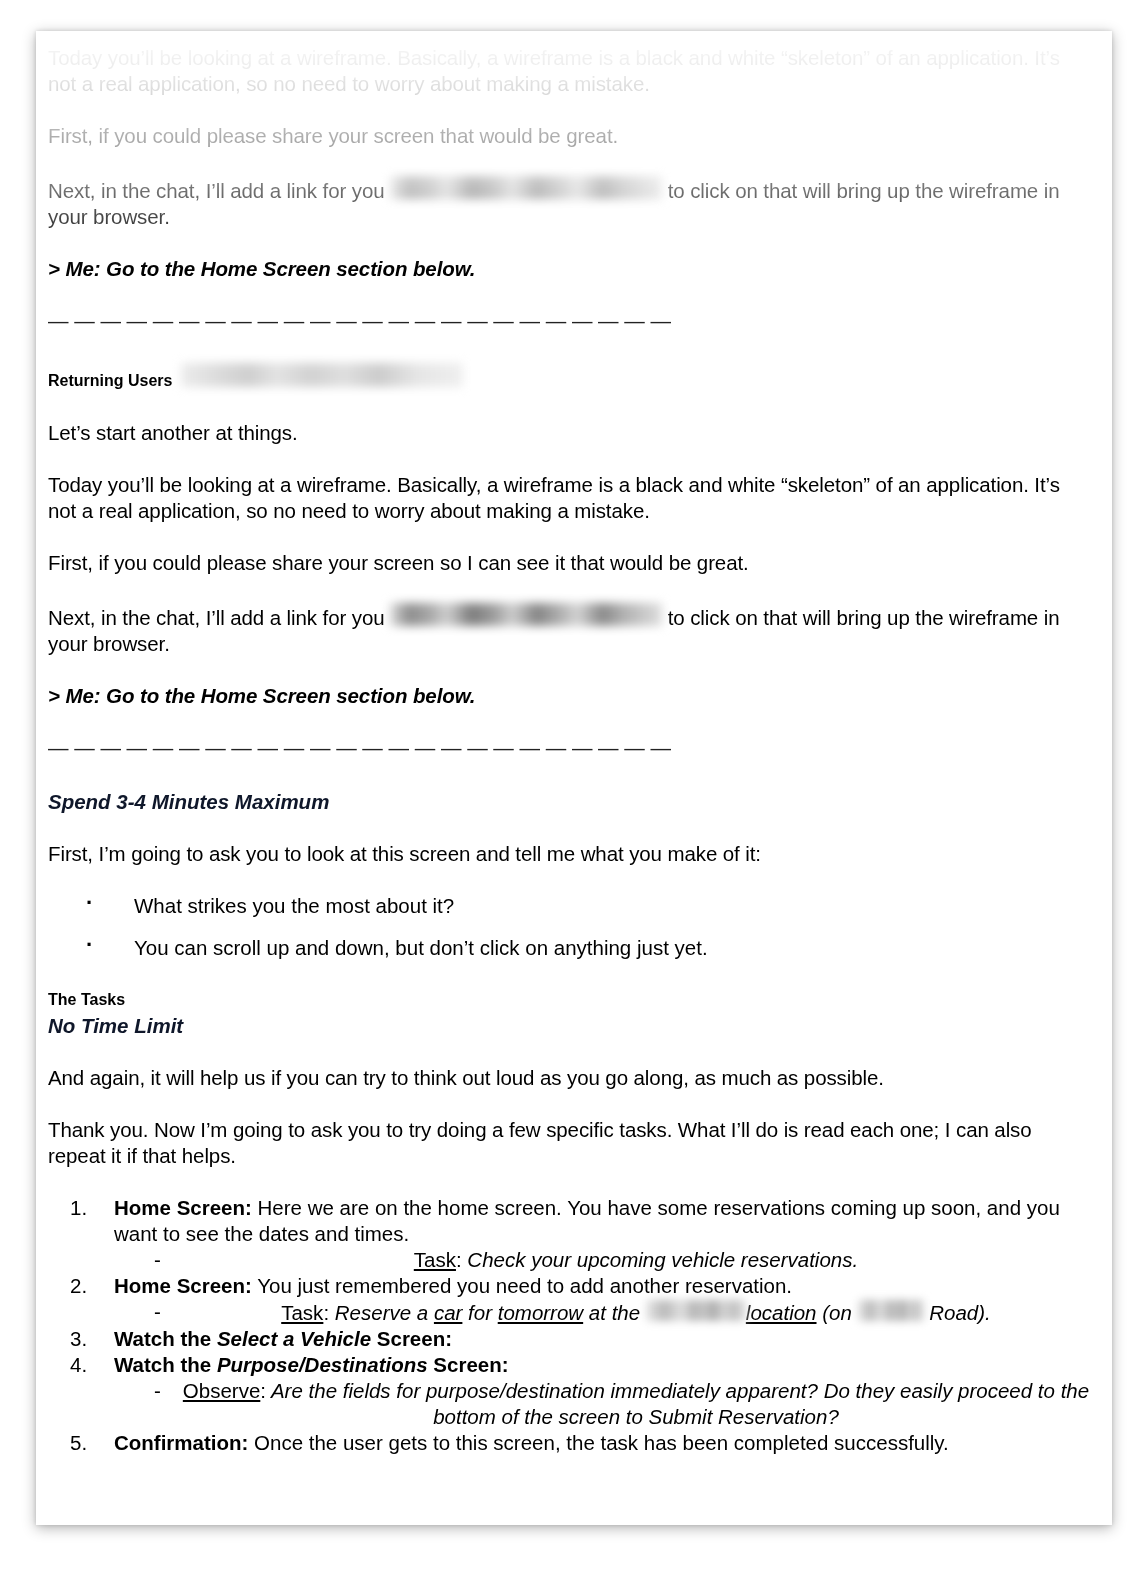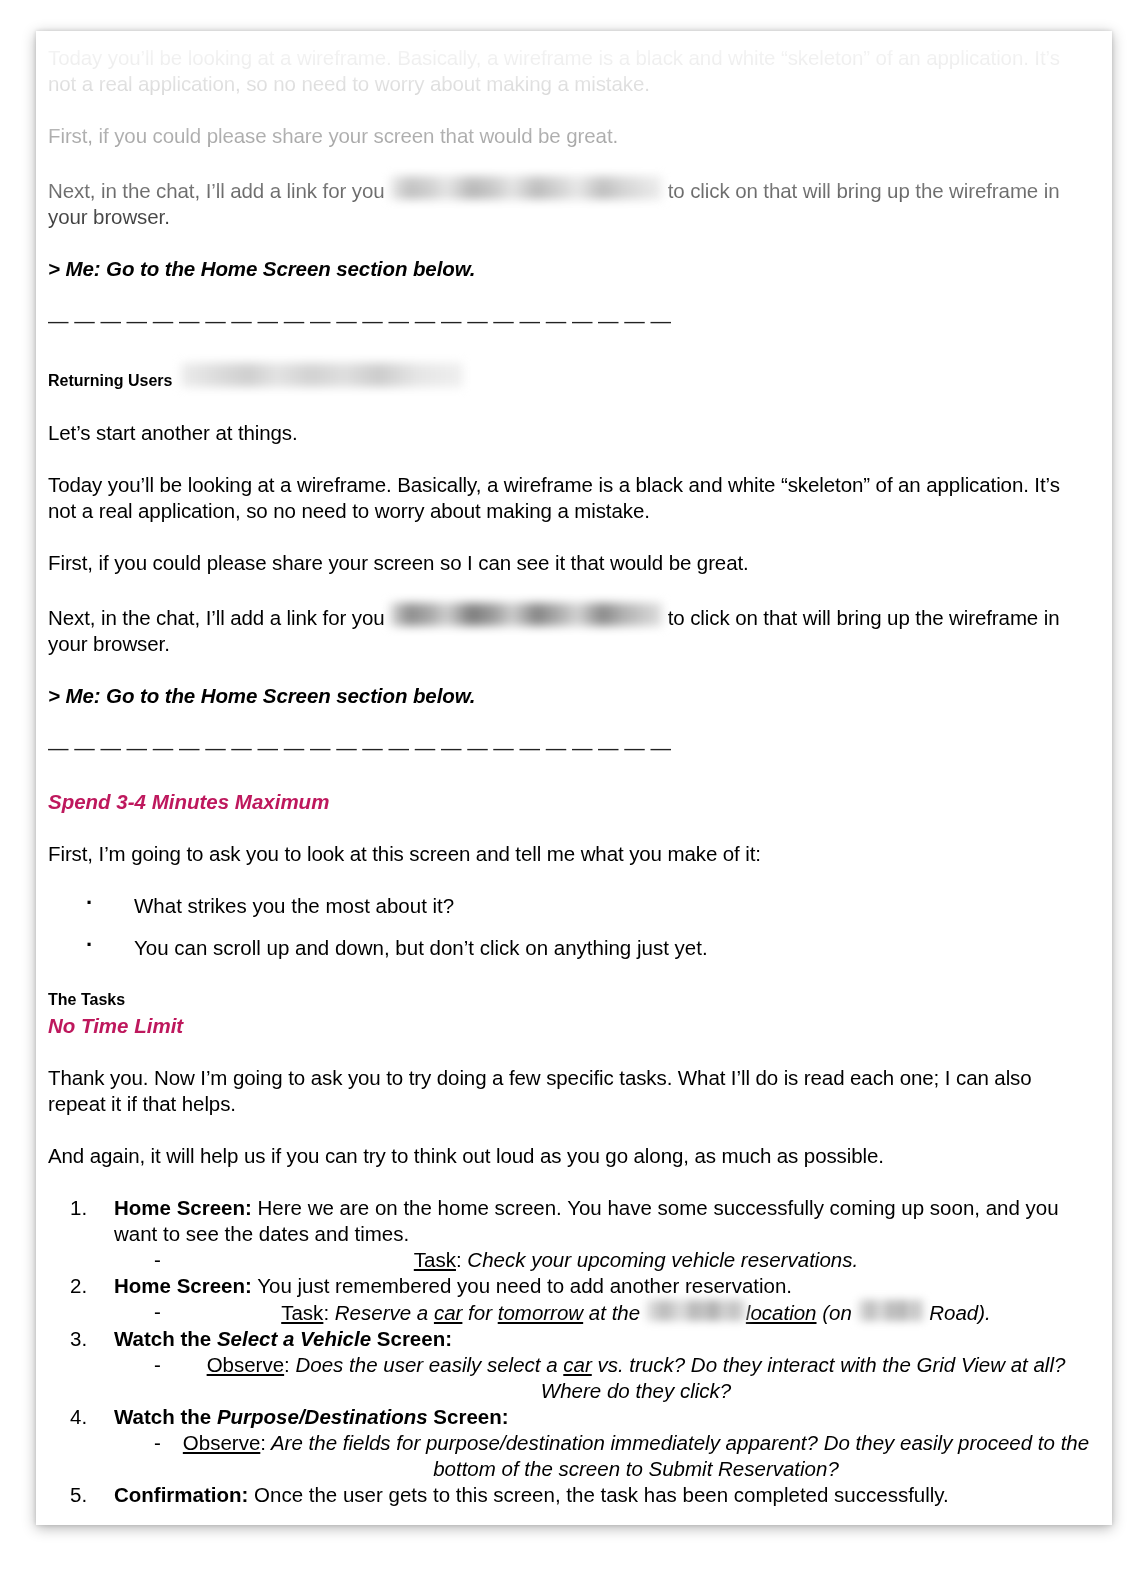--- a/index.html
+++ b/index.html
@@ -121,21 +121,21 @@
     line-height: 26px;
     font-weight: bold;
     color: #000;
     margin: 0;
   }
   .subheading {
     font-size: 20.5px;
     line-height: 26px;
     font-weight: bold;
     font-style: italic;
-    color: #be185d;
+    color: #0f172a;
     margin: 0 0 26px 0;
   }
   .heading.standalone { margin-bottom: 26px; }
 
   
   ul.bullets {
     list-style: none;
     margin: 0 0 26px 0;
     padding: 0;
   }
@@ -251,45 +251,42 @@
       <p class="para">First, I’m going to ask you to look at this screen and tell me what you make of it:</p>
 
       <ul class="bullets">
         <li>What strikes you the most about it?</li>
         <li>You can scroll up and down, but don’t click on anything just yet.</li>
       </ul>
 
       <div class="heading">The Tasks</div>
       <div class="subheading">No Time Limit</div>
 
+      <p class="para">And again, it will help us if you can try to think out loud as you go along, as much as possible.</p>
+
       <p class="para">Thank you. Now I’m going to ask you to try doing a few specific tasks. What I’ll do is read each one; I can also repeat it if that helps.</p>
 
-      <p class="para">And again, it will help us if you can try to think out loud as you go along, as much as possible.</p>
-
       <ol class="tasks">
 
         <li>
-          <span class="num"></span><span class="bold">Home Screen:</span><span> Here we are on the home screen. You have some successfully coming up soon, and you want to see the dates and times.</span>
+          <span class="num"></span><span class="bold">Home Screen:</span><span> Here we are on the home screen. You have some reservations coming up soon, and you want to see the dates and times.</span>
           <ul class="sublist">
             <li><span class="ul">Task</span><span>:</span><span class="ital"> Check your upcoming vehicle reservations.</span></li>
           </ul>
         </li>
 
         <li>
           <span class="num"></span><span class="bold">Home Screen:</span><span> You just remembered you need to add another reservation.</span>
           <ul class="sublist">
             <li><span class="ul">Task</span><span>:</span><span class="ital"> Reserve a </span><span class="ital ul">car</span><span class="ital"> for </span><span class="ital ul">tomorrow</span><span class="ital"> at the </span><span class="redact" style="width:100px;height:21px;"></span><span class="ital ul">location</span><span class="ital"> (on </span><span class="redact" style="width:66px;height:21px;"></span><span class="ital"> Road).</span></li>
           </ul>
         </li>
 
         <li>
           <span class="num"></span><span class="bold">Watch the </span><span class="bi">Select a Vehicle</span><span class="bold"> Screen:</span>
-          <ul class="sublist">
-            <li><span class="ul">Observe</span><span>:</span><span class="ital"> Does the user easily select a </span><span class="ital ul">car</span><span class="ital"> vs. truck? Do they interact with the Grid View at all? Where do they click?</span></li>
-          </ul>
         </li>
 
         <li>
           <span class="num"></span><span class="bold">Watch the </span><span class="bi">Purpose/Destinations</span><span class="bold"> Screen:</span>
           <ul class="sublist">
             <li><span class="ul">Observe</span><span>:</span><span class="ital"> Are the fields for purpose/destination immediately apparent? Do they easily proceed to the bottom of the screen to Submit Reservation?</span></li>
           </ul>
         </li>
 
         <li>

